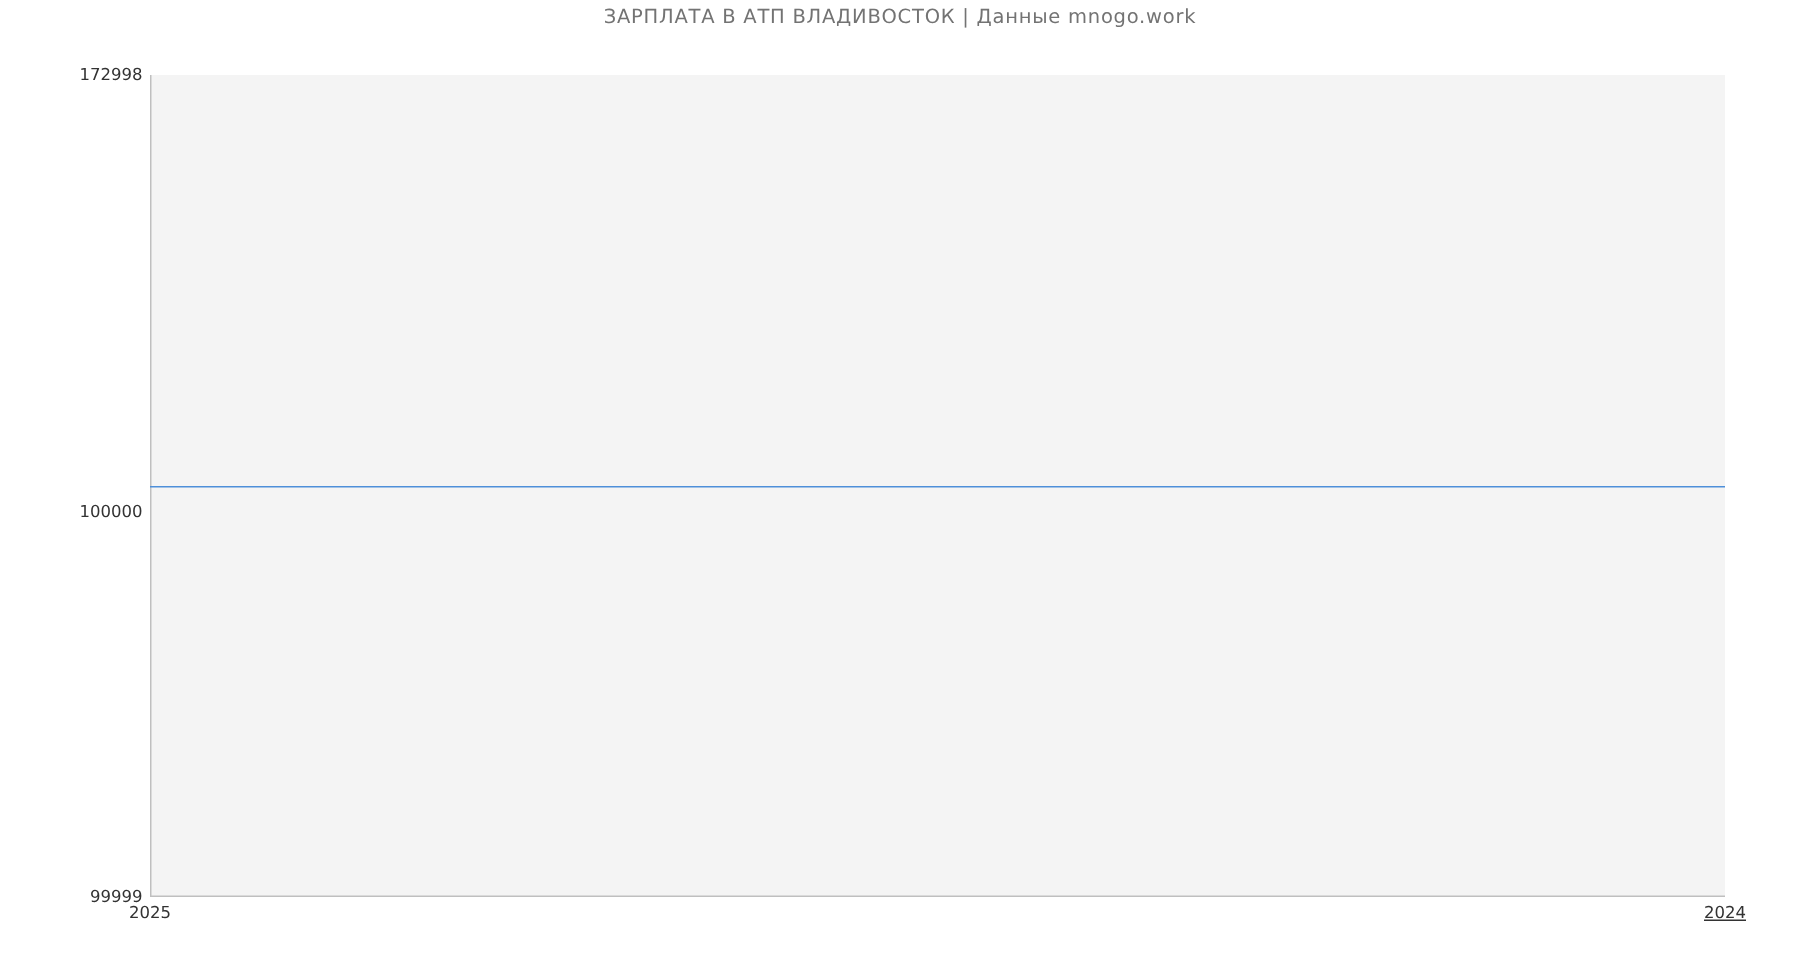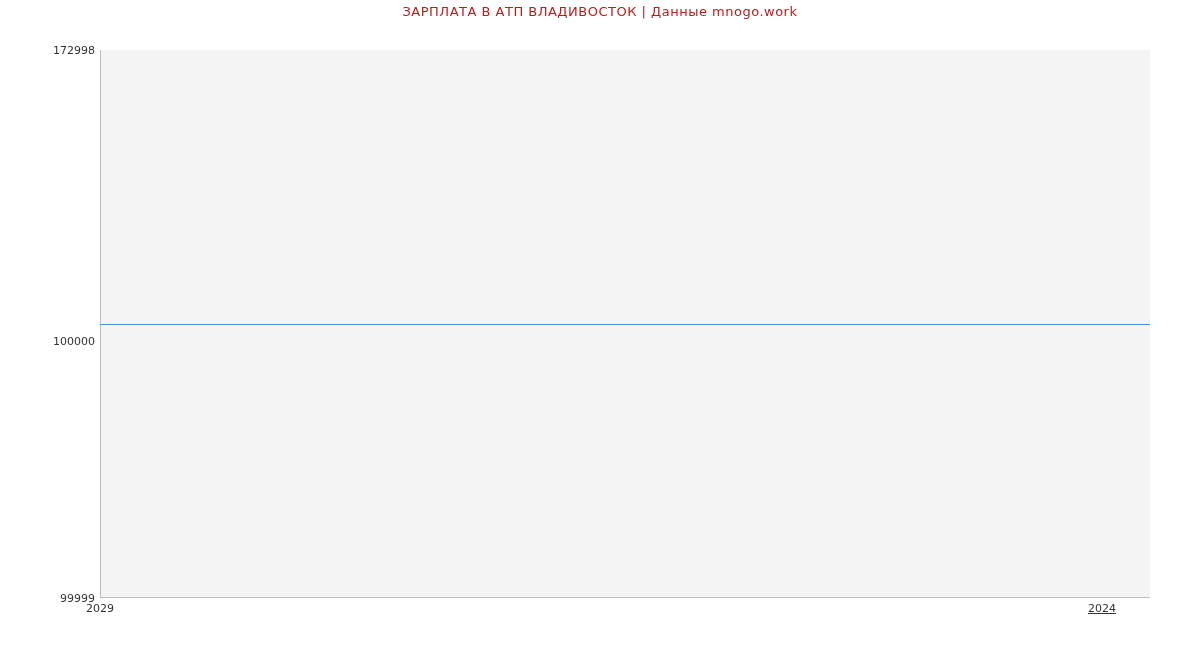--- a/index.html
+++ b/index.html
@@ -16,21 +16,21 @@
     width: 1200px;
     height: 650px;
   }
   .title {
     position: absolute;
     top: 4px;
     left: 0;
     width: 100%;
     text-align: center;
     font-size: 13px;
-    color: #b91c1c;
+    color: #737373;
     letter-spacing: 0.5px;
   }
   .plot {
     position: absolute;
     left: 100px;
     top: 50px;
     width: 1050px;
     height: 548px;
     background: #f4f4f4;
     border-left: 1px solid #bfbfbf;
@@ -66,18 +66,18 @@
 <div class="chart">
 
   <div class="title">ЗАРПЛАТА В АТП ВЛАДИВОСТОК | Данные mnogo.work</div>
 
   <div class="plot"></div>
 
   <div class="ytick" style="top:50px;">172998</div>
   <div class="ytick" style="top:324px;margin-top:17px;">100000</div>
   <div class="ytick" style="top:598px;text-align:center;">99999</div>
 
-  <div class="xtick" style="left:100px;">2029</div>
-  <div class="xtick" style="left:1102px;text-decoration:underline;">2024</div>
+  <div class="xtick" style="left:100px;">2025</div>
+  <div class="xtick" style="left:1150px;text-decoration:underline;">2024</div>
 
   <div class="data-line" style="top:324px;"></div>
 
 </div>
 
 </body></html>

